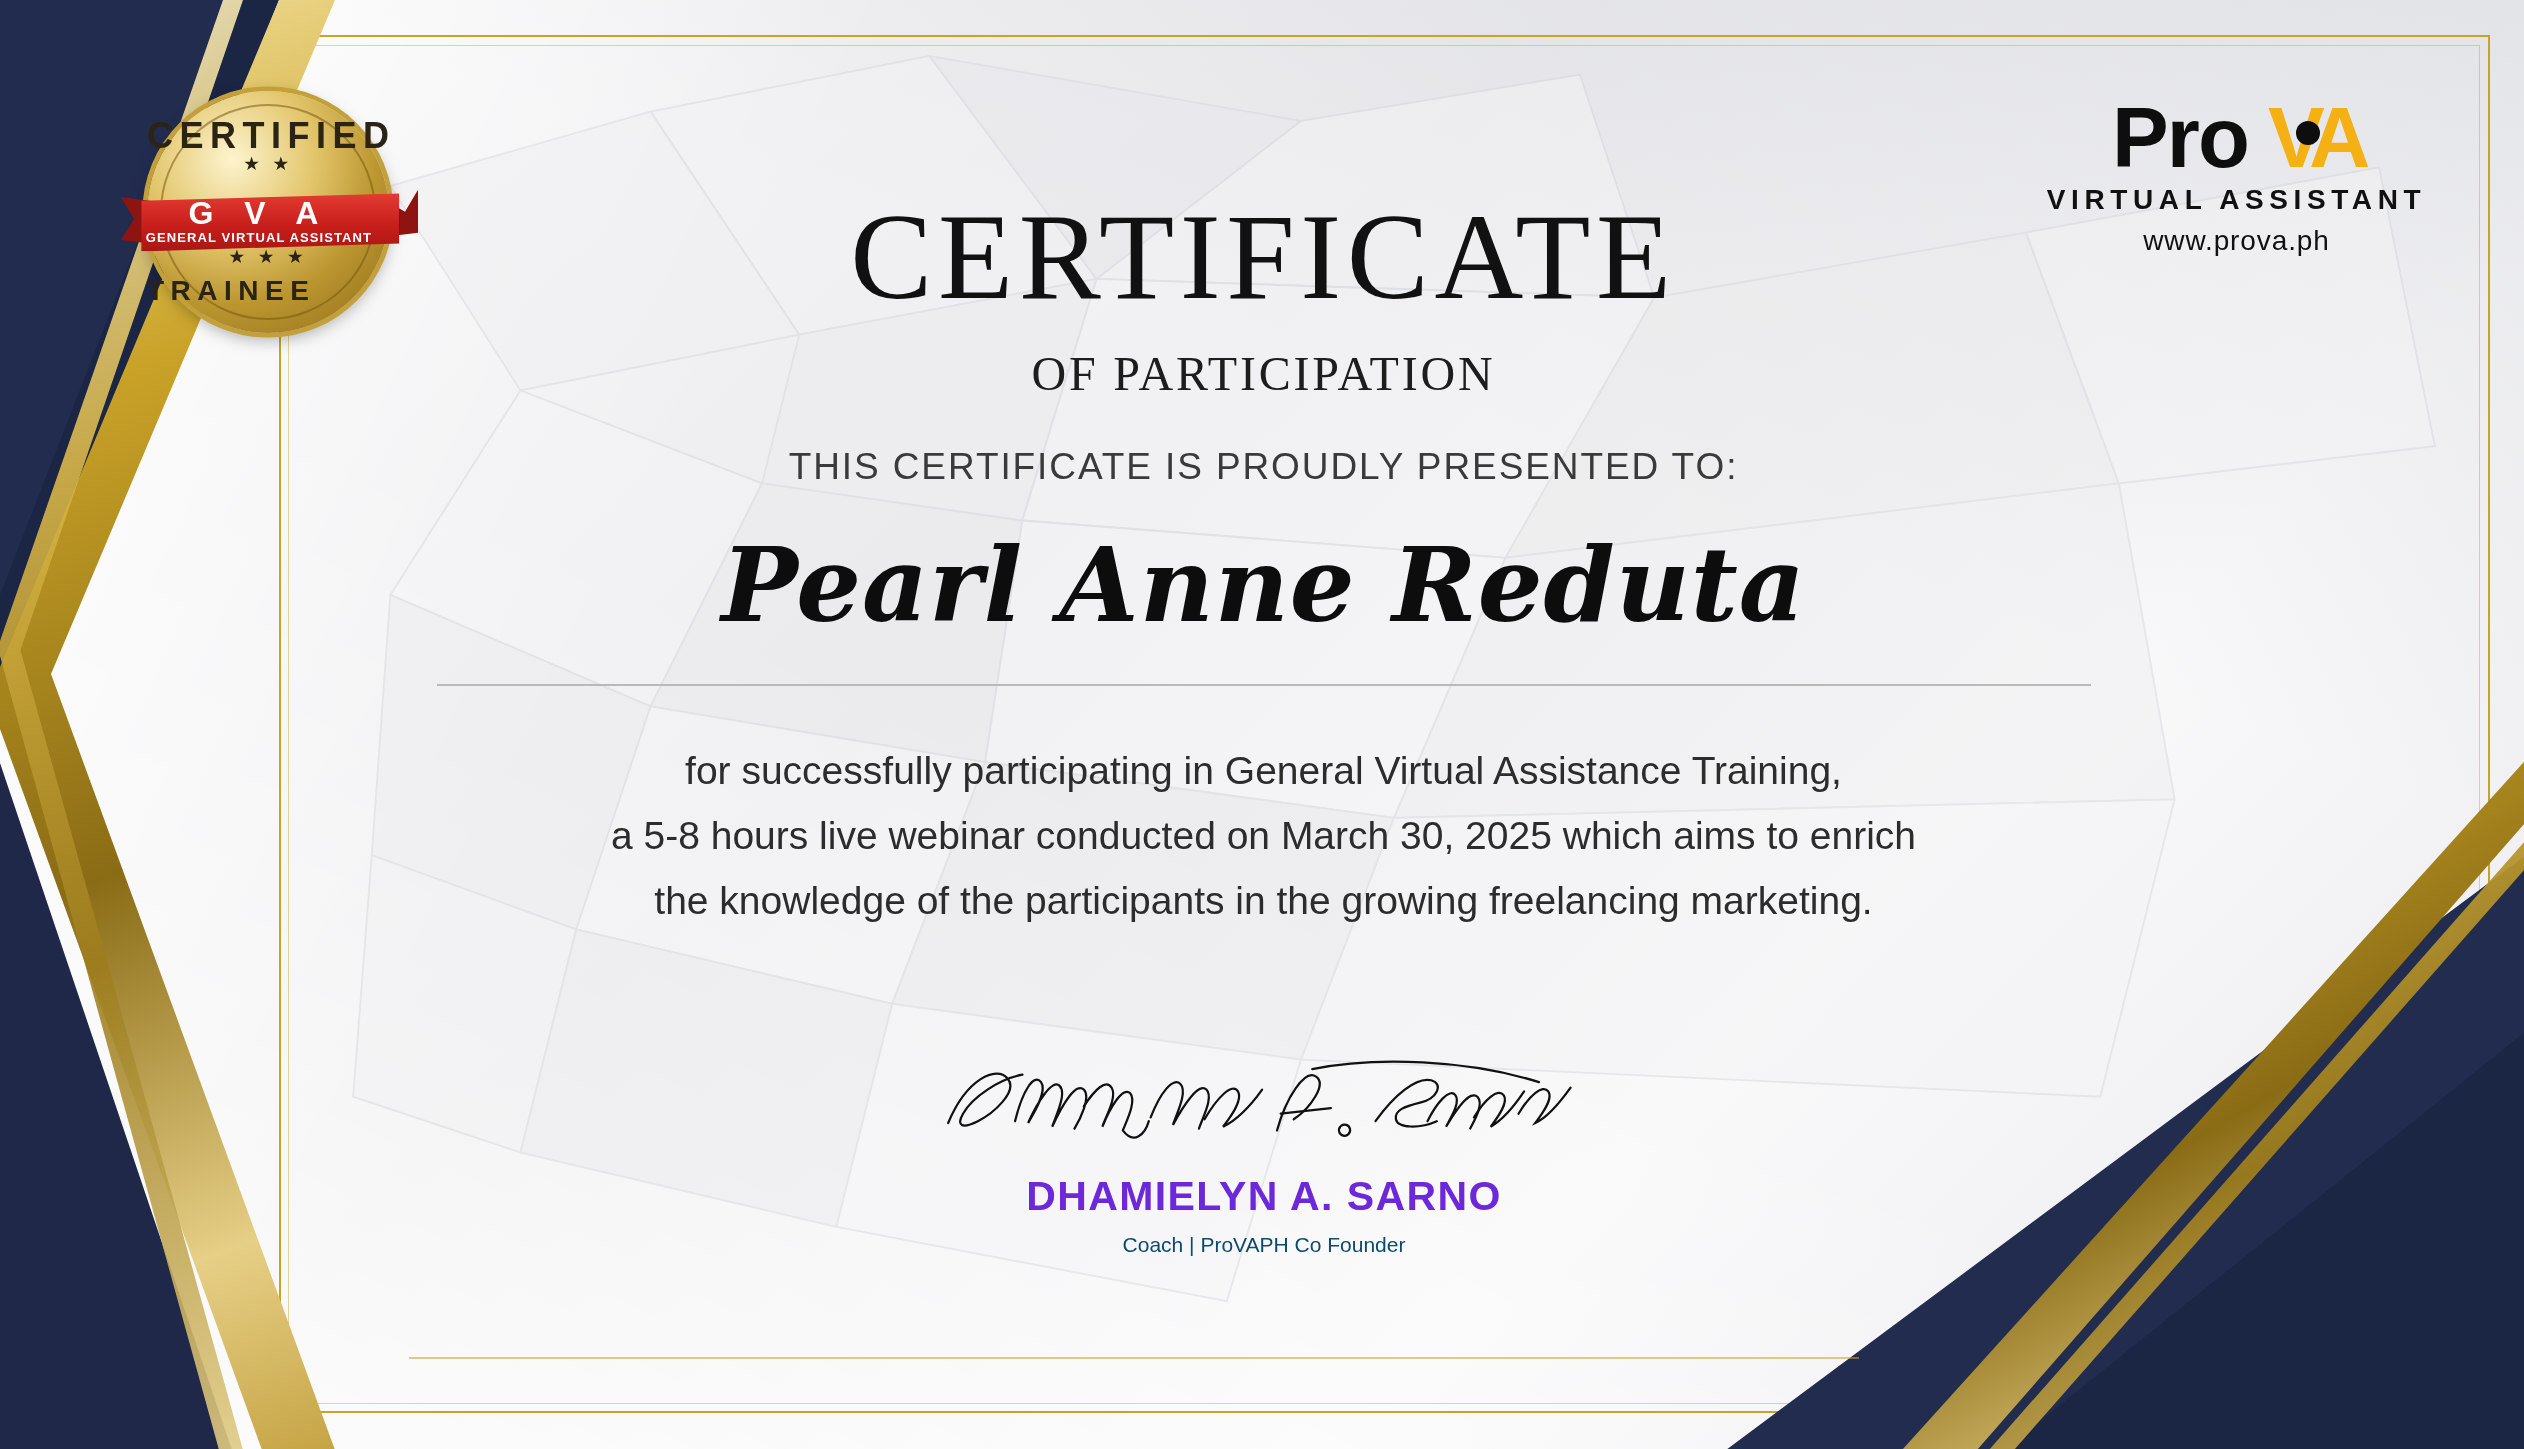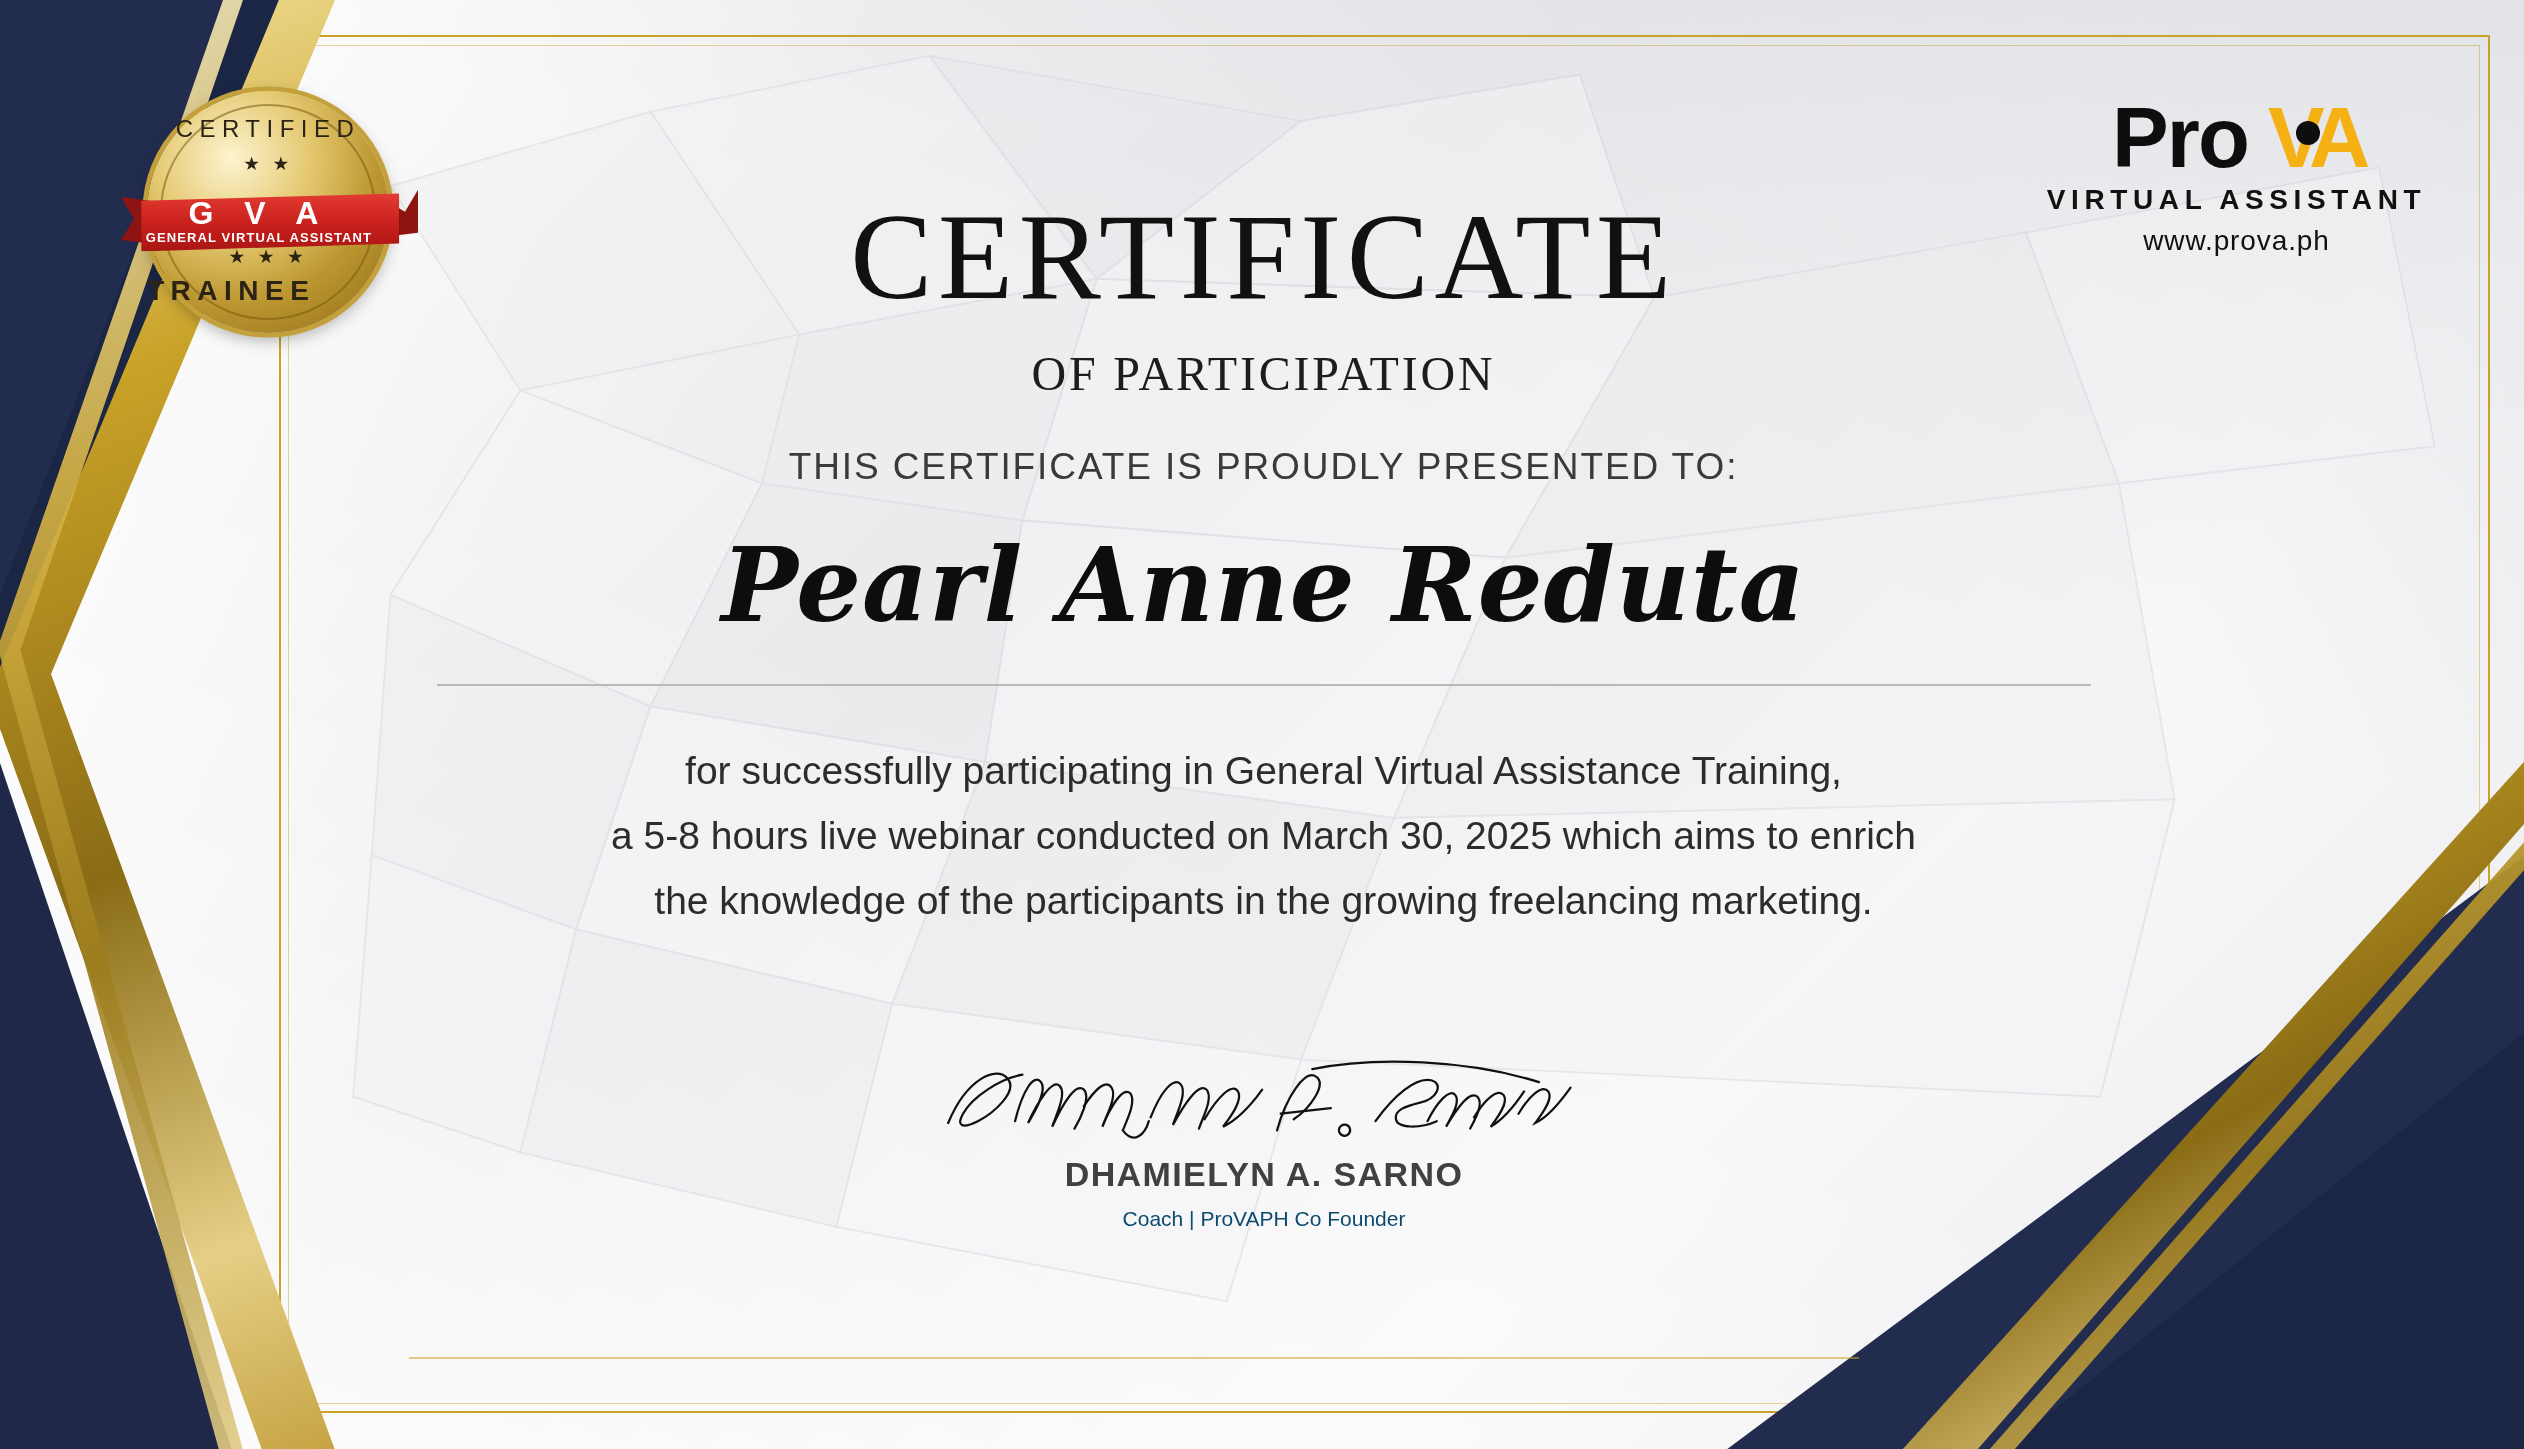--- a/index.html
+++ b/index.html
@@ -184,22 +184,22 @@
     background:
       repeating-conic-gradient(#d6b456 0deg 6deg, #a5801f 6deg 12deg);
     z-index: -1;
   }
   .seal-text-top {
     position: absolute;
     left: 26px;
     top: 33px;
     width: 242px;
     text-align: center;
-    font-size: 24px;
-    font-weight: normal;
+    font-size: 36px;
+    font-weight: bold;
     letter-spacing: 6.5px;
     color: #2b2313;
     font-family: "Liberation Sans", sans-serif;
   }
   .seal-text-bottom {
     position: absolute;
     left: 26px;
     top: 193px;
     width: 242px;
     font-size: 28px;
@@ -376,25 +376,25 @@
     left: 911px;
     top: 1041px;
     width: 706px;
     text-align: center;
   }
   .signature {
     height: 112px;
     position: relative;
   }
   .sig-name {
-    font-size: 34px;
+    font-size: 41px;
     font-weight: bold;
     letter-spacing: 1.4px;
-    color: #404040;
-    margin-top: 2px;
+    color: #6d28d9;
+    margin-top: 20px;
   }
   .sig-role {
     font-size: 21px;
     color: #0c4a6e;
     margin-top: 13px;
   }
 
   .bottom-rule {
     position: absolute;
     left: 409px;

